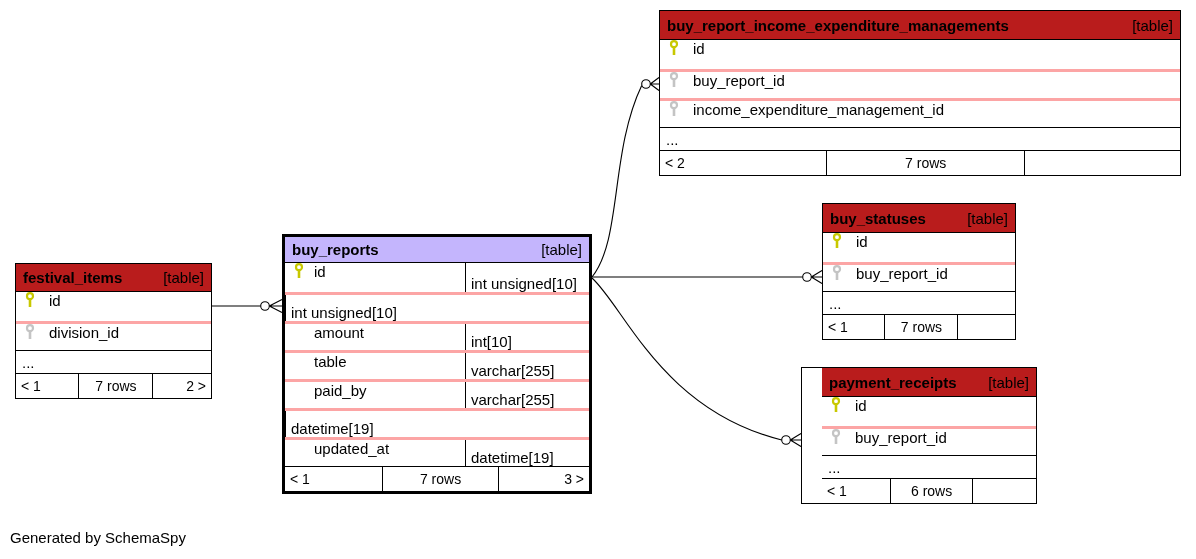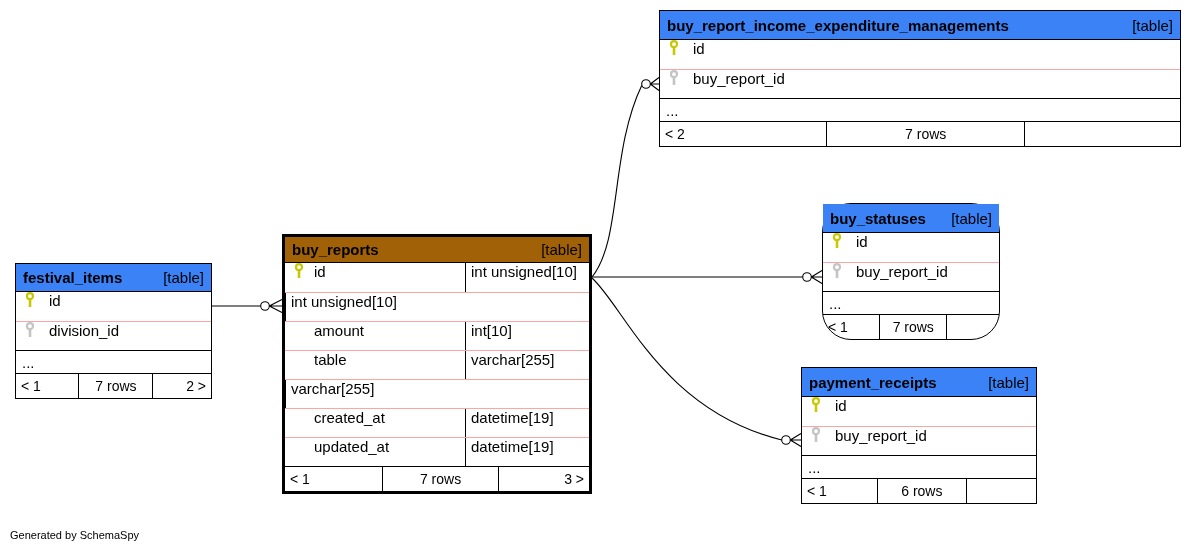--- a/index.html
+++ b/index.html
@@ -10,58 +10,58 @@
   }
   .edges { position:absolute; left:0; top:0; }
 
   .table {
     position:absolute; background:#ffffff; border:1.5px solid #000;
     box-sizing:border-box; font-size:15px;
   }
   .table.focus { border:3px solid #000; }
 
   .thead {
-    height:29px; background:#3b82f6; border-bottom:1px solid #000;
+    height:29px; background:#b91c1c; border-bottom:1px solid #000;
     display:flex; align-items:center; justify-content:space-between;
     padding:0 7px; box-sizing:border-box;
   }
-  .focus .thead { background:#a16207; height:26px; }
+  .focus .thead { background:#c4b5fd; height:26px; }
   #t4 .thead { height:28px; }
   .tname { font-weight:bold; white-space:nowrap; }
   .tbadge { font-weight:normal; margin-left:16px; white-space:nowrap; }
 
   .trow {
     height:29px; display:flex; align-items:stretch; box-sizing:border-box;
   }
-  .trow + .trow { border-top:1px solid #fca5a5; }
+  .trow + .trow { border-top:3px solid #fca5a5; }
   .ncell { flex:1; display:flex; align-items:flex-start; padding-left:8px; box-sizing:border-box; }
   .has-types .ncell { flex:0 0 180px; }
-  .tcell { flex:1; border-left:1px solid #000; display:flex; align-items:flex-start; padding-left:5px; box-sizing:border-box; }
+  .tcell { flex:1; border-left:1px solid #000; display:flex; align-items:flex-end; padding-left:5px; box-sizing:border-box; }
   .kicon { flex:0 0 12px; width:12px; height:16px; margin-right:13px; display:inline-flex; align-items:center; }
   .focus .kicon { margin-right:9px; }
   .cname, .ctype { white-space:nowrap; }
 
   .trow.ellipsis { height:23px; border-top:1px solid #000; align-items:center; padding-left:6px; }
 
   .tfoot {
     height:25px; border-top:1px solid #000; display:flex; align-items:stretch;
     font-size:14px; box-sizing:border-box;
   }
   .tfoot span { display:flex; align-items:center; box-sizing:border-box; white-space:nowrap; }
   .f-parents { width:32%; padding-left:5px; }
   .f-rows { width:38%; justify-content:center; border-left:1px solid #000; }
   .f-children { flex:1; justify-content:flex-end; padding-right:5px; border-left:1px solid #000; }
 
   #t0 { left:659px; top:10px;  width:522px; }
-  #t1 { left:822px; top:203px; width:178px;border-radius:29px; }
-  #t2 { left:801px; top:367px; width:236px; }
+  #t1 { left:822px; top:203px; width:194px; }
+  #t2 { left:801px; top:367px; width:236px;padding-left:20px; }
   #t3 { left:282px; top:234px; width:310px; }
   #t4 { left:15px;  top:263px; width:197px; }
 
-  .credit { position:absolute; left:10px; top:529px; font-size:11px; }
+  .credit { position:absolute; left:10px; top:529px; font-size:15px; }
 </style>
 </head>
 <body>
 
 <div class="canvas">
 
   <svg class="edges" width="1196" height="559" fill="none" stroke="#000000" stroke-width="1.1">
     <g>
       <path d="M212 306 L260.7 306"></path>
       <circle cx="265" cy="306" r="4.3" fill="#ffffff"></circle>
@@ -104,20 +104,31 @@
         <div class="ncell">
           <span class="kicon">
             <svg width="12" height="16" viewBox="0 0 12 16">
               <circle cx="6" cy="4.2" r="3" fill="none" stroke="#c4c4c4" stroke-width="2.2"></circle>
               <line x1="6" y1="7.4" x2="6" y2="15" stroke="#c4c4c4" stroke-width="2.6"></line>
             </svg>
           </span>
           <span class="cname">buy_report_id</span>
         </div>
       </div>
+      <div class="trow">
+        <div class="ncell">
+          <span class="kicon">
+            <svg width="12" height="16" viewBox="0 0 12 16">
+              <circle cx="6" cy="4.2" r="3" fill="none" stroke="#c4c4c4" stroke-width="2.2"></circle>
+              <line x1="6" y1="7.4" x2="6" y2="15" stroke="#c4c4c4" stroke-width="2.6"></line>
+            </svg>
+          </span>
+          <span class="cname">income_expenditure_management_id</span>
+        </div>
+      </div>
       <div class="trow ellipsis">
         <span>...</span>
       </div>
       <div class="tfoot">
         <span class="f-parents">&lt; 2</span>
         <span class="f-rows">7 rows</span>
         <span class="f-children"></span>
       </div>
     </div>
   <div class="table" id="t1">
@@ -228,29 +239,29 @@
       <div class="trow">
         <div class="ncell">
           <span class="kicon"></span>
           <span class="cname">table</span>
         </div>
         <div class="tcell">
           <span class="ctype">varchar[255]</span>
         </div>
       </div>
       <div class="trow">
+        <div class="ncell">
+          <span class="kicon"></span>
+          <span class="cname">paid_by</span>
+        </div>
         <div class="tcell">
           <span class="ctype">varchar[255]</span>
         </div>
       </div>
       <div class="trow">
-        <div class="ncell">
-          <span class="kicon"></span>
-          <span class="cname">created_at</span>
-        </div>
         <div class="tcell">
           <span class="ctype">datetime[19]</span>
         </div>
       </div>
       <div class="trow">
         <div class="ncell">
           <span class="kicon"></span>
           <span class="cname">updated_at</span>
         </div>
         <div class="tcell">

